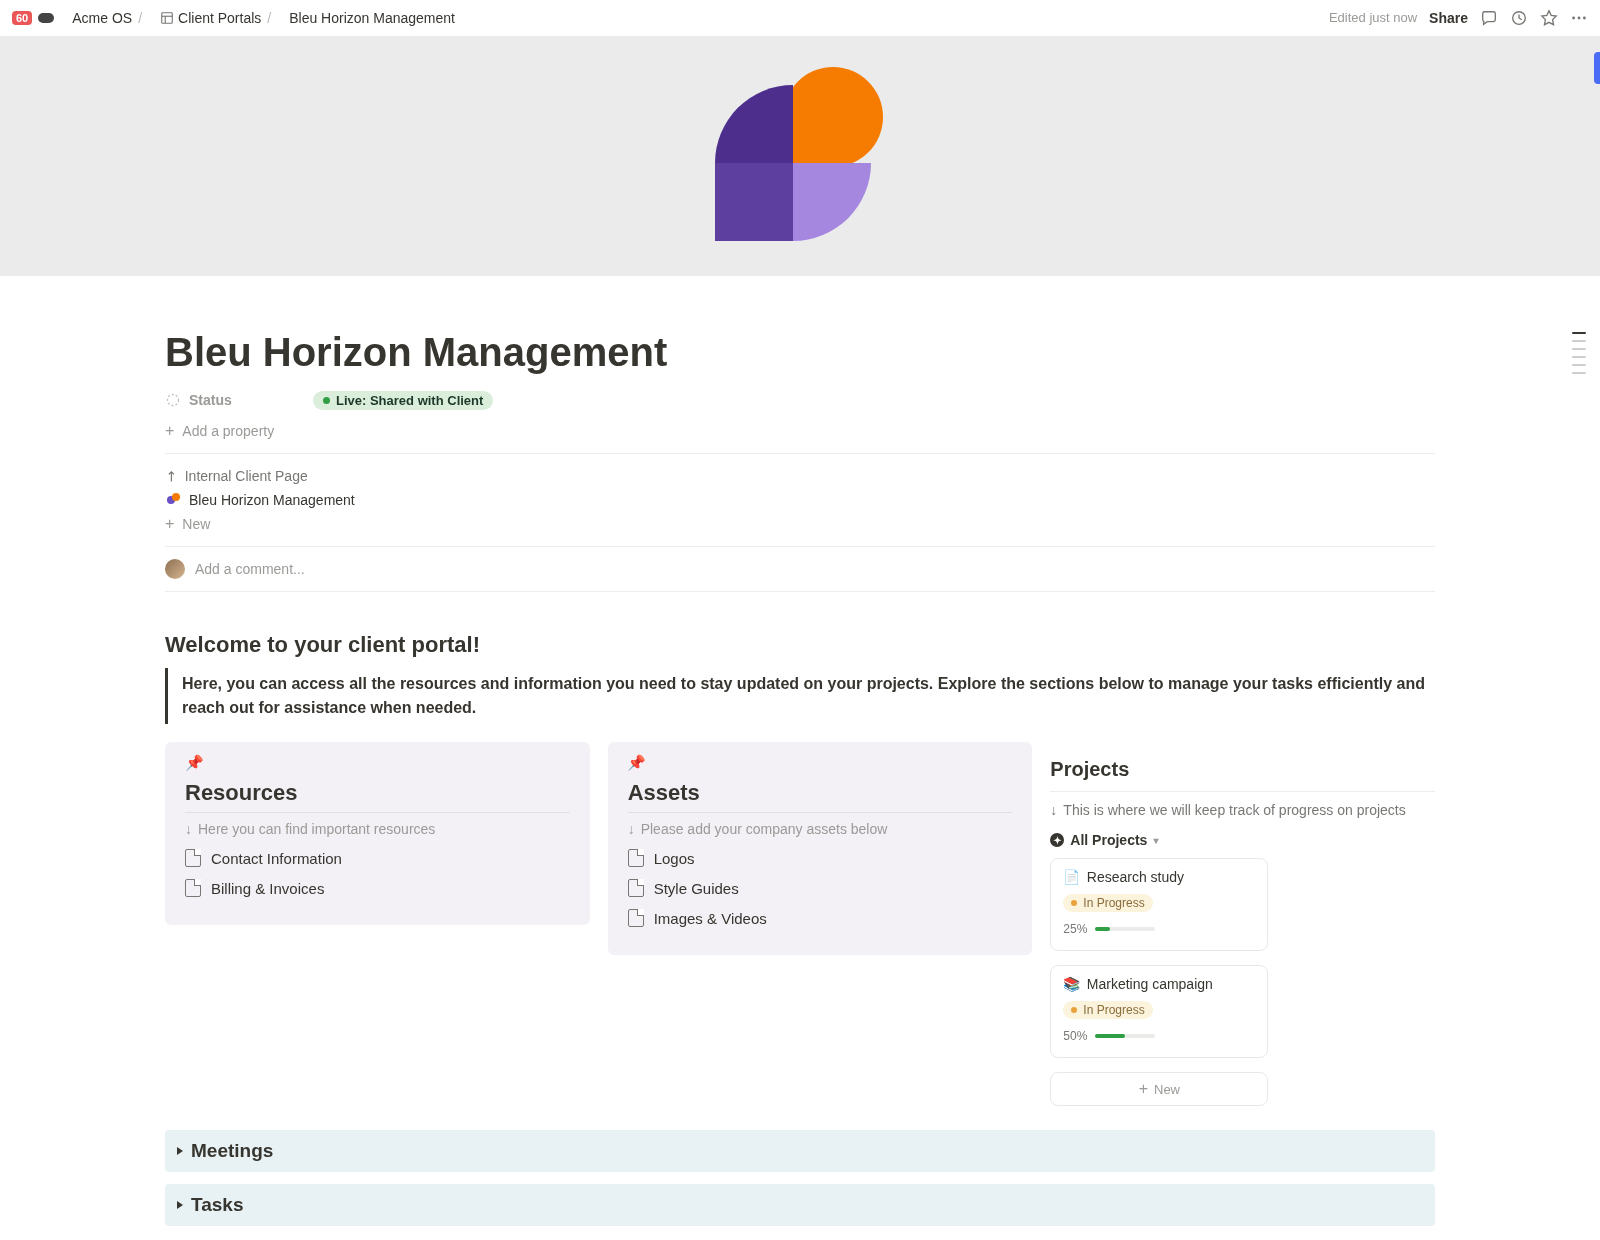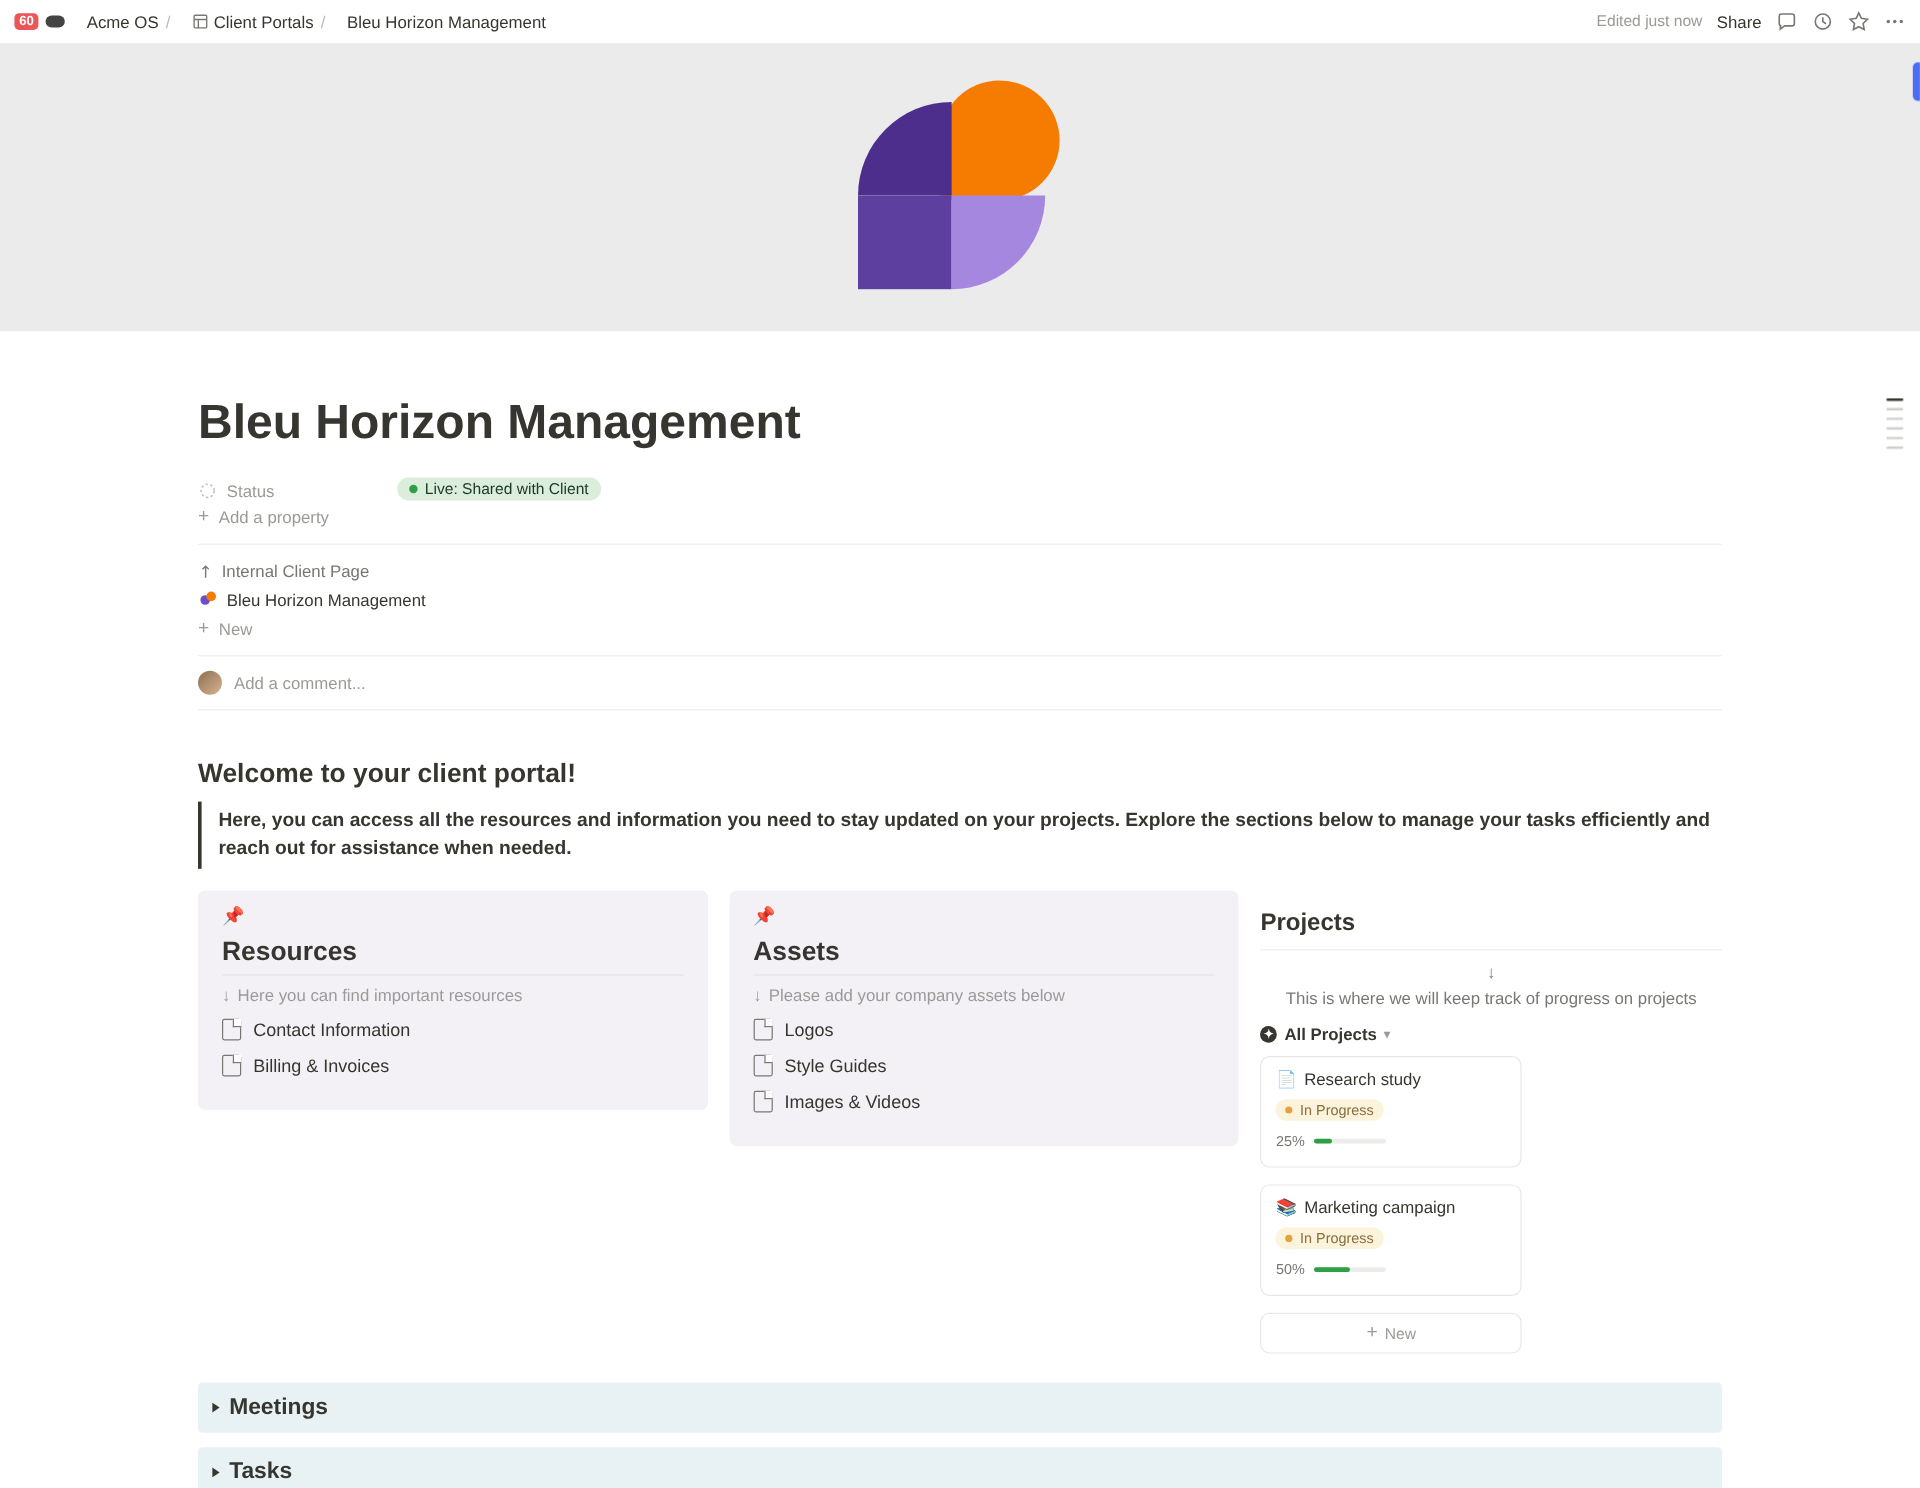--- a/index.html
+++ b/index.html
@@ -26,21 +26,21 @@
   .pill-icon {
     width: 16px; height: 10px; background: #444; border-radius: 5px;
   }
   .breadcrumb { display: flex; align-items: center; gap: 6px; font-size: 14px; }
   .bc-sep { color: #bbb; }
   .bc-item { color: #37352f; cursor: pointer; display: inline-flex; align-items: center; gap: 4px; margin-left: 12px; }
   .bc-item .square-icon { width: 14px; height: 14px; display: inline-flex; }
   .topbar-right { display: flex; align-items: center; gap: 12px; }
   .muted { color: #9b9a97; font-size: 13px; }
   .tb-icon { width: 18px; height: 18px; color: #787774; cursor: pointer; display:flex; align-items:center; justify-content:center; }
-  .share-btn { font-size: 14px; color: #37352f; cursor: pointer; }
+  .share-btn { font-size: 14px; color: #37352f; cursor: pointer; font-weight: bold; }
 
   .cover {
     height: 240px;
     background: #ebebeb;
     display: flex;
     align-items: center;
     justify-content: center;
   }
   .cover-logo { position: relative; width: 170px; height: 170px; }
   .q-tl, .q-bl, .q-br {
@@ -60,23 +60,24 @@
     margin: 0 auto;
     padding: 0 85px;
   }
   .title {
     font-size: 40px;
     font-weight: 700;
     padding-top: 54px;
     padding-bottom: 8px;
   }
   .prop-row {
-    display: flex; align-items: flex-end;
+    display: flex; align-items: center;
     height: 34px;
-    gap: 26px;
+    gap: 8px;
+    font-weight: bold;
   }
   .prop-key {
     width: 140px; display: flex; align-items: center; gap: 8px;
     color: #9b9a97; font-size: 14px;
   }
   .status-pill {
     display: inline-flex; align-items: center; gap: 6px;
     background: #dbeddb; color: #1c3829;
     padding: 2px 10px; border-radius: 12px; font-size: 13px;
   }
@@ -146,21 +147,21 @@
     border-radius: 2px; position: relative;
   }
   .doc-icon::after {
     content:""; position:absolute; right:-1px; top:-1px;
     width:6px; height:6px; background:#fff; border-left:1.5px solid #787774; border-bottom:1.5px solid #787774;
   }
 
   .projects-col { flex: 1; }
   .projects-h { font-size: 20px; font-weight: 600; margin: 16px 0 10px; }
   .proj-sep { border-top: 1px solid #ededec; margin: 4px 0 10px; }
-  .proj-hint { color:#787774; display:flex; align-items:center; gap:6px; font-size:14px; margin-bottom: 14px; flex-direction: column;}
+  .proj-hint { color:#787774; display:flex; align-items:center; gap:6px; font-size:14px; margin-bottom: 14px;}
   .proj-filter {
     display:flex; align-items:center; gap:6px; font-size:14px; font-weight:600;
     margin-bottom: 10px; cursor:pointer;
   }
   .proj-filter .circle-plus {
     width:14px; height:14px; border-radius:50%; background:#37352f; color:#fff;
     display:flex; align-items:center; justify-content:center; font-size:10px;
   }
   .chev { color:#9b9a97; font-size:10px; }
   .proj-grid { display:flex; gap:14px; flex-wrap:wrap; }

